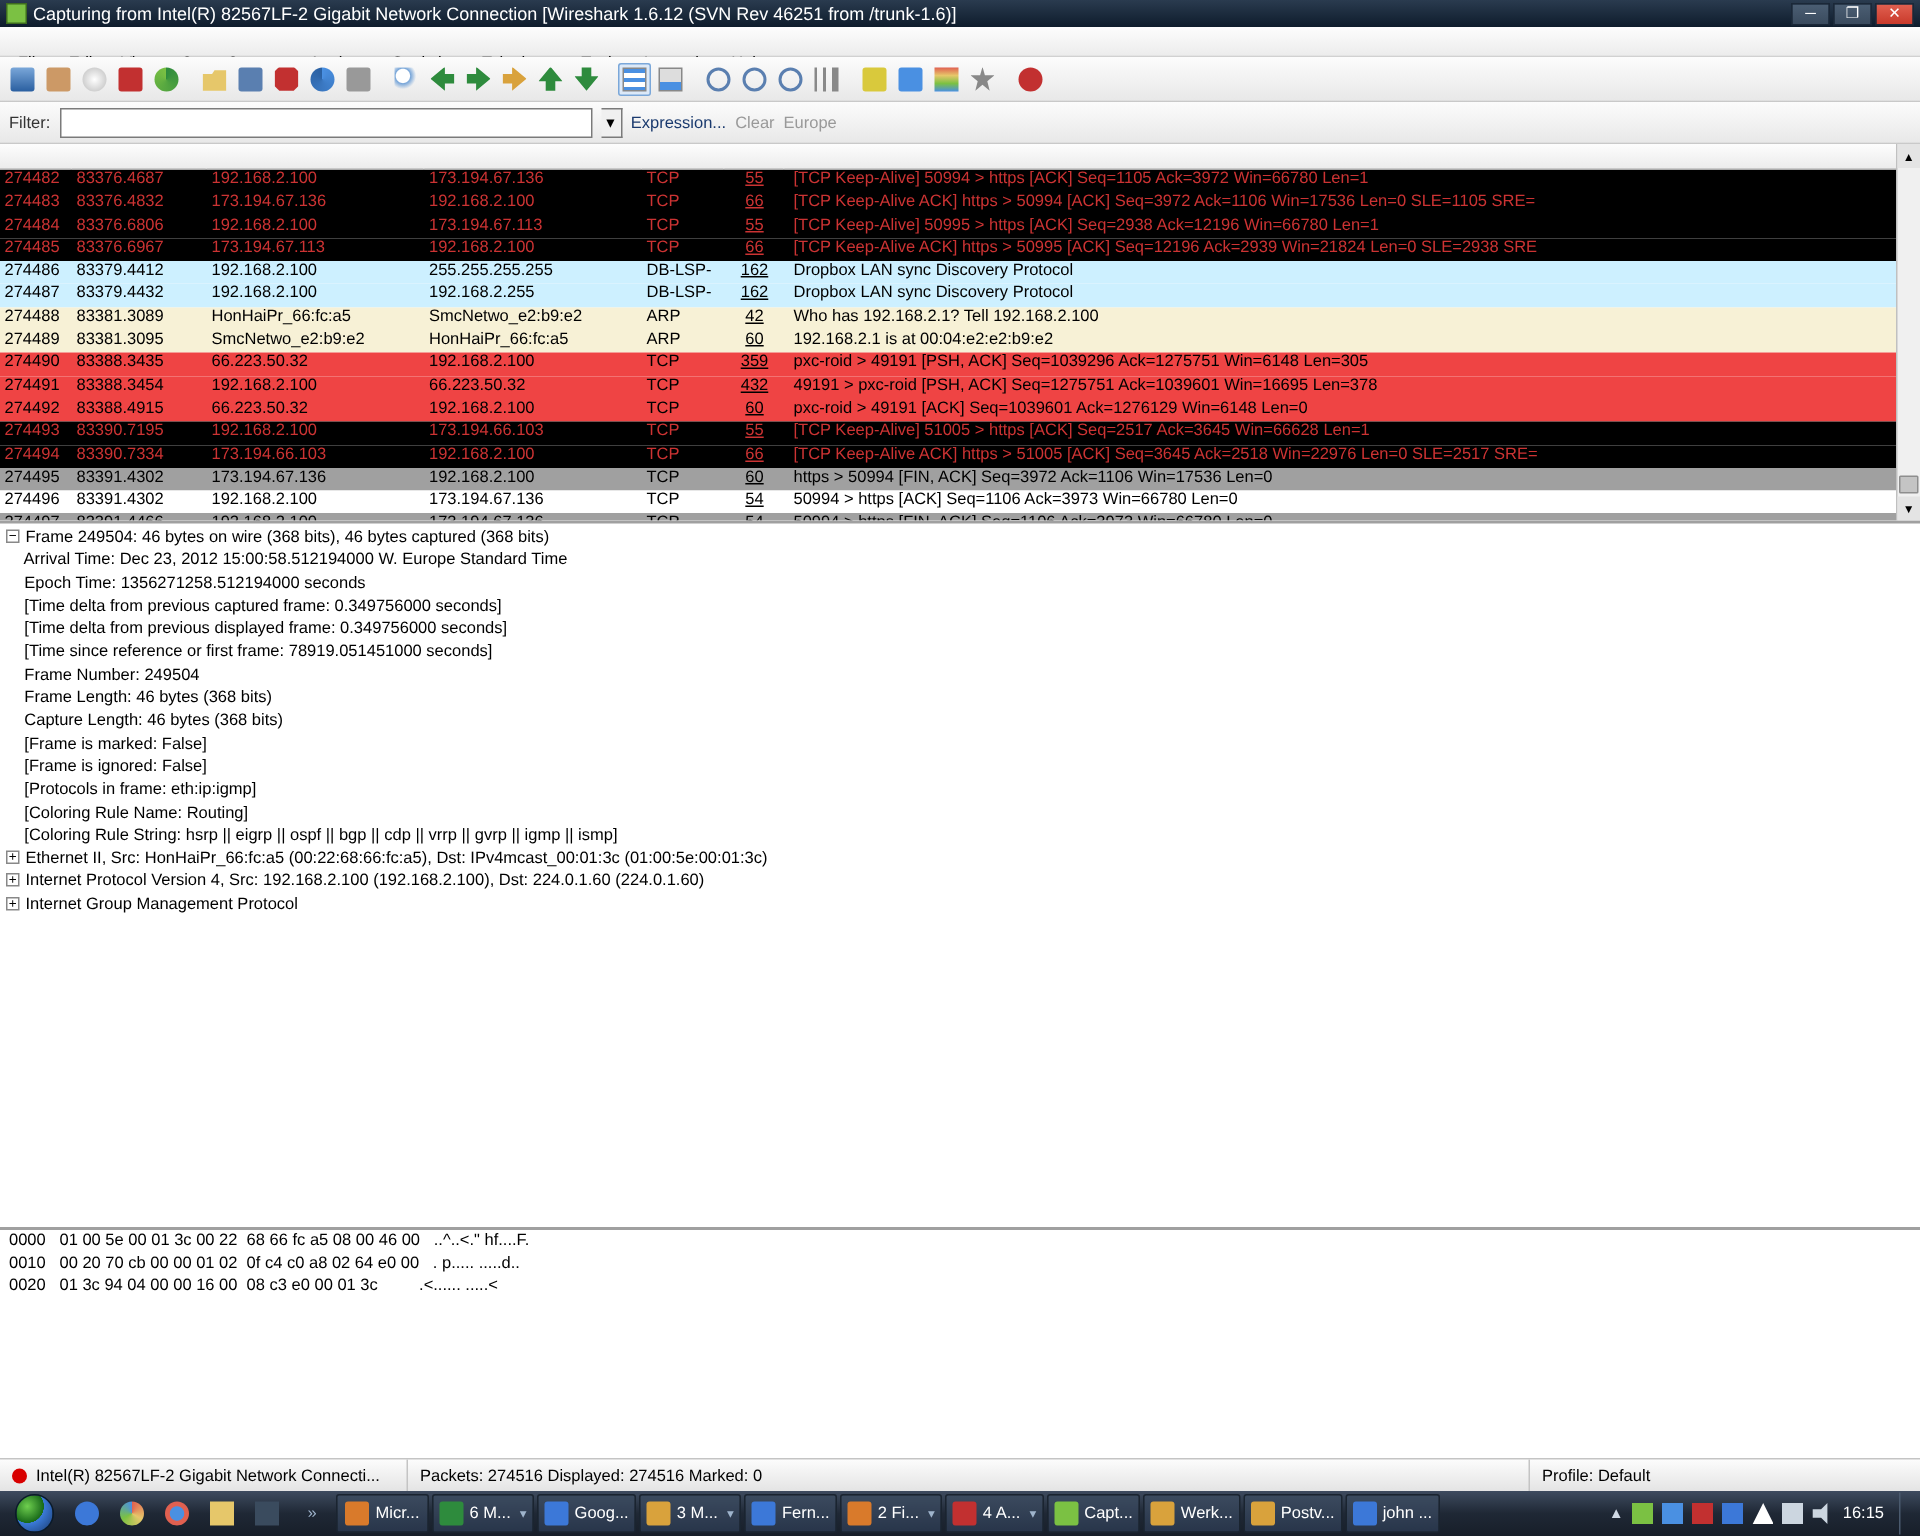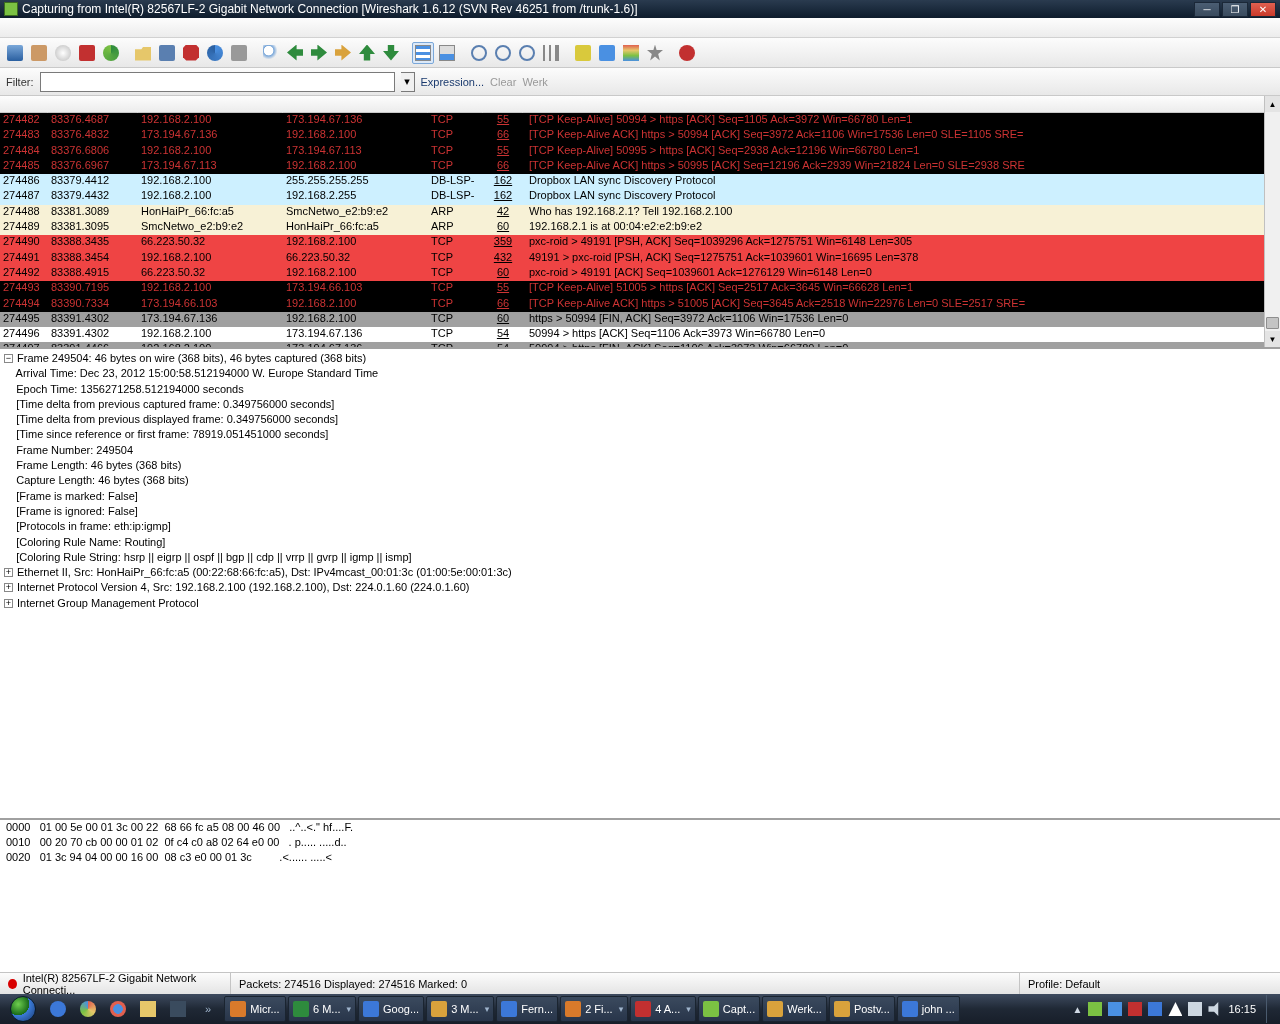--- a/index.html
+++ b/index.html
@@ -204,21 +204,21 @@
       <span class="ic" style="background:#c23030;border-radius:50%"></span>
     </div>
 </div>
 
 <div class="filterbar">
   <span class="lbl">Filter:</span>
   <input type="text" value="" style="">
   <div class="dd">▾</div>
   <span class="link">Expression...</span>
   <span class="disabled">Clear</span>
-  <span class="disabled">Werk</span>
+  <span class="disabled">Europe</span>
 </div>
 
 <div class="packet-list">
   <div class="pl-header">
     <div class="col c-no">No.</div>
     <div class="col c-time">Time</div>
     <div class="col c-source">Source</div>
     <div class="col c-dest">Destination</div>
     <div class="col c-proto">Protocol</div>
     <div class="col c-len">Length</div>
@@ -401,21 +401,21 @@
   <div class="line"><span class="tree-toggle">+</span><span>Internet Group Management Protocol</span></div>
 </div>
 
 <div class="hexpane mono" id="hexpane">
     <div class="line">0000   01 00 5e 00 01 3c 00 22  68 66 fc a5 08 00 46 00   ..^..&lt;." hf....F.</div>
     <div class="line">0010   00 20 70 cb 00 00 01 02  0f c4 c0 a8 02 64 e0 00   . p..... .....d..</div>
     <div class="line">0020   01 3c 94 04 00 00 16 00  08 c3 e0 00 01 3c         .&lt;...... .....&lt;</div>
   </div>
 
 <div class="statusbar">
-  <div class="cell" style="width:231px">
+  <div class="cell" style="width:272px">
       <span class="rec"></span>
       <span>Intel(R) 82567LF-2 Gigabit Network Connecti...</span>
     </div>
   <div class="cell" style="flex:1">Packets: 274516 Displayed: 274516 Marked: 0</div>
   <div class="cell" style="width:260px;border-right:none">Profile: Default</div>
 </div>
 
 <div class="taskbar">
   <div class="start">
       <div class="orb"></div>

